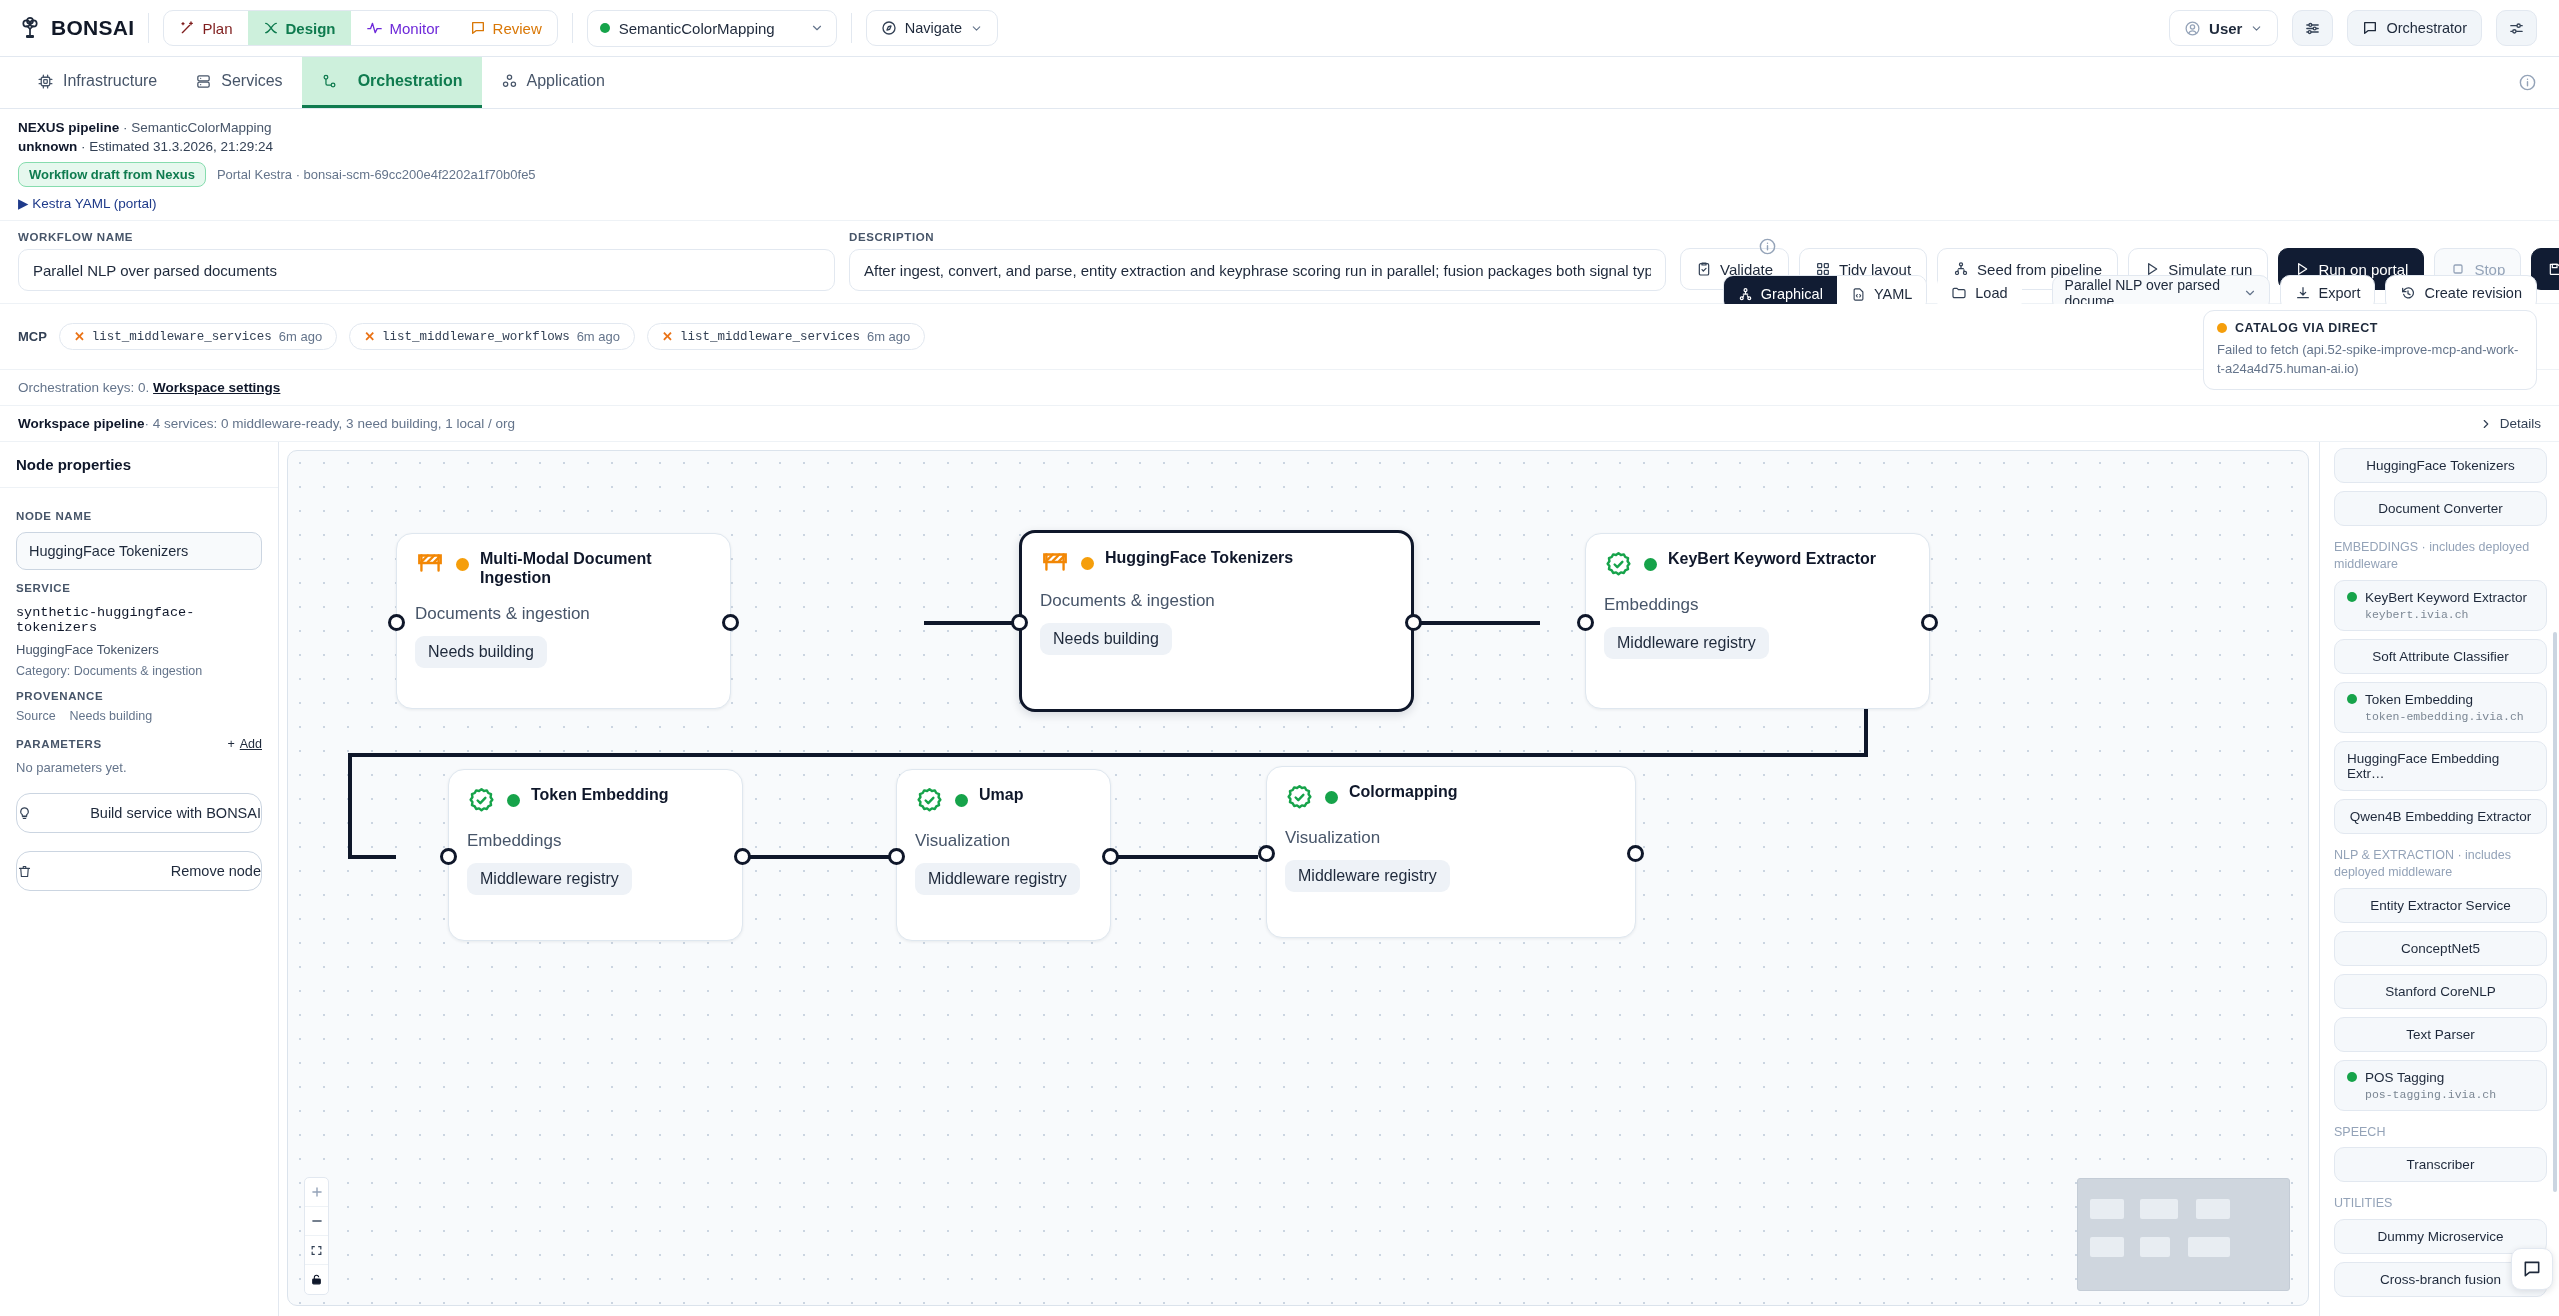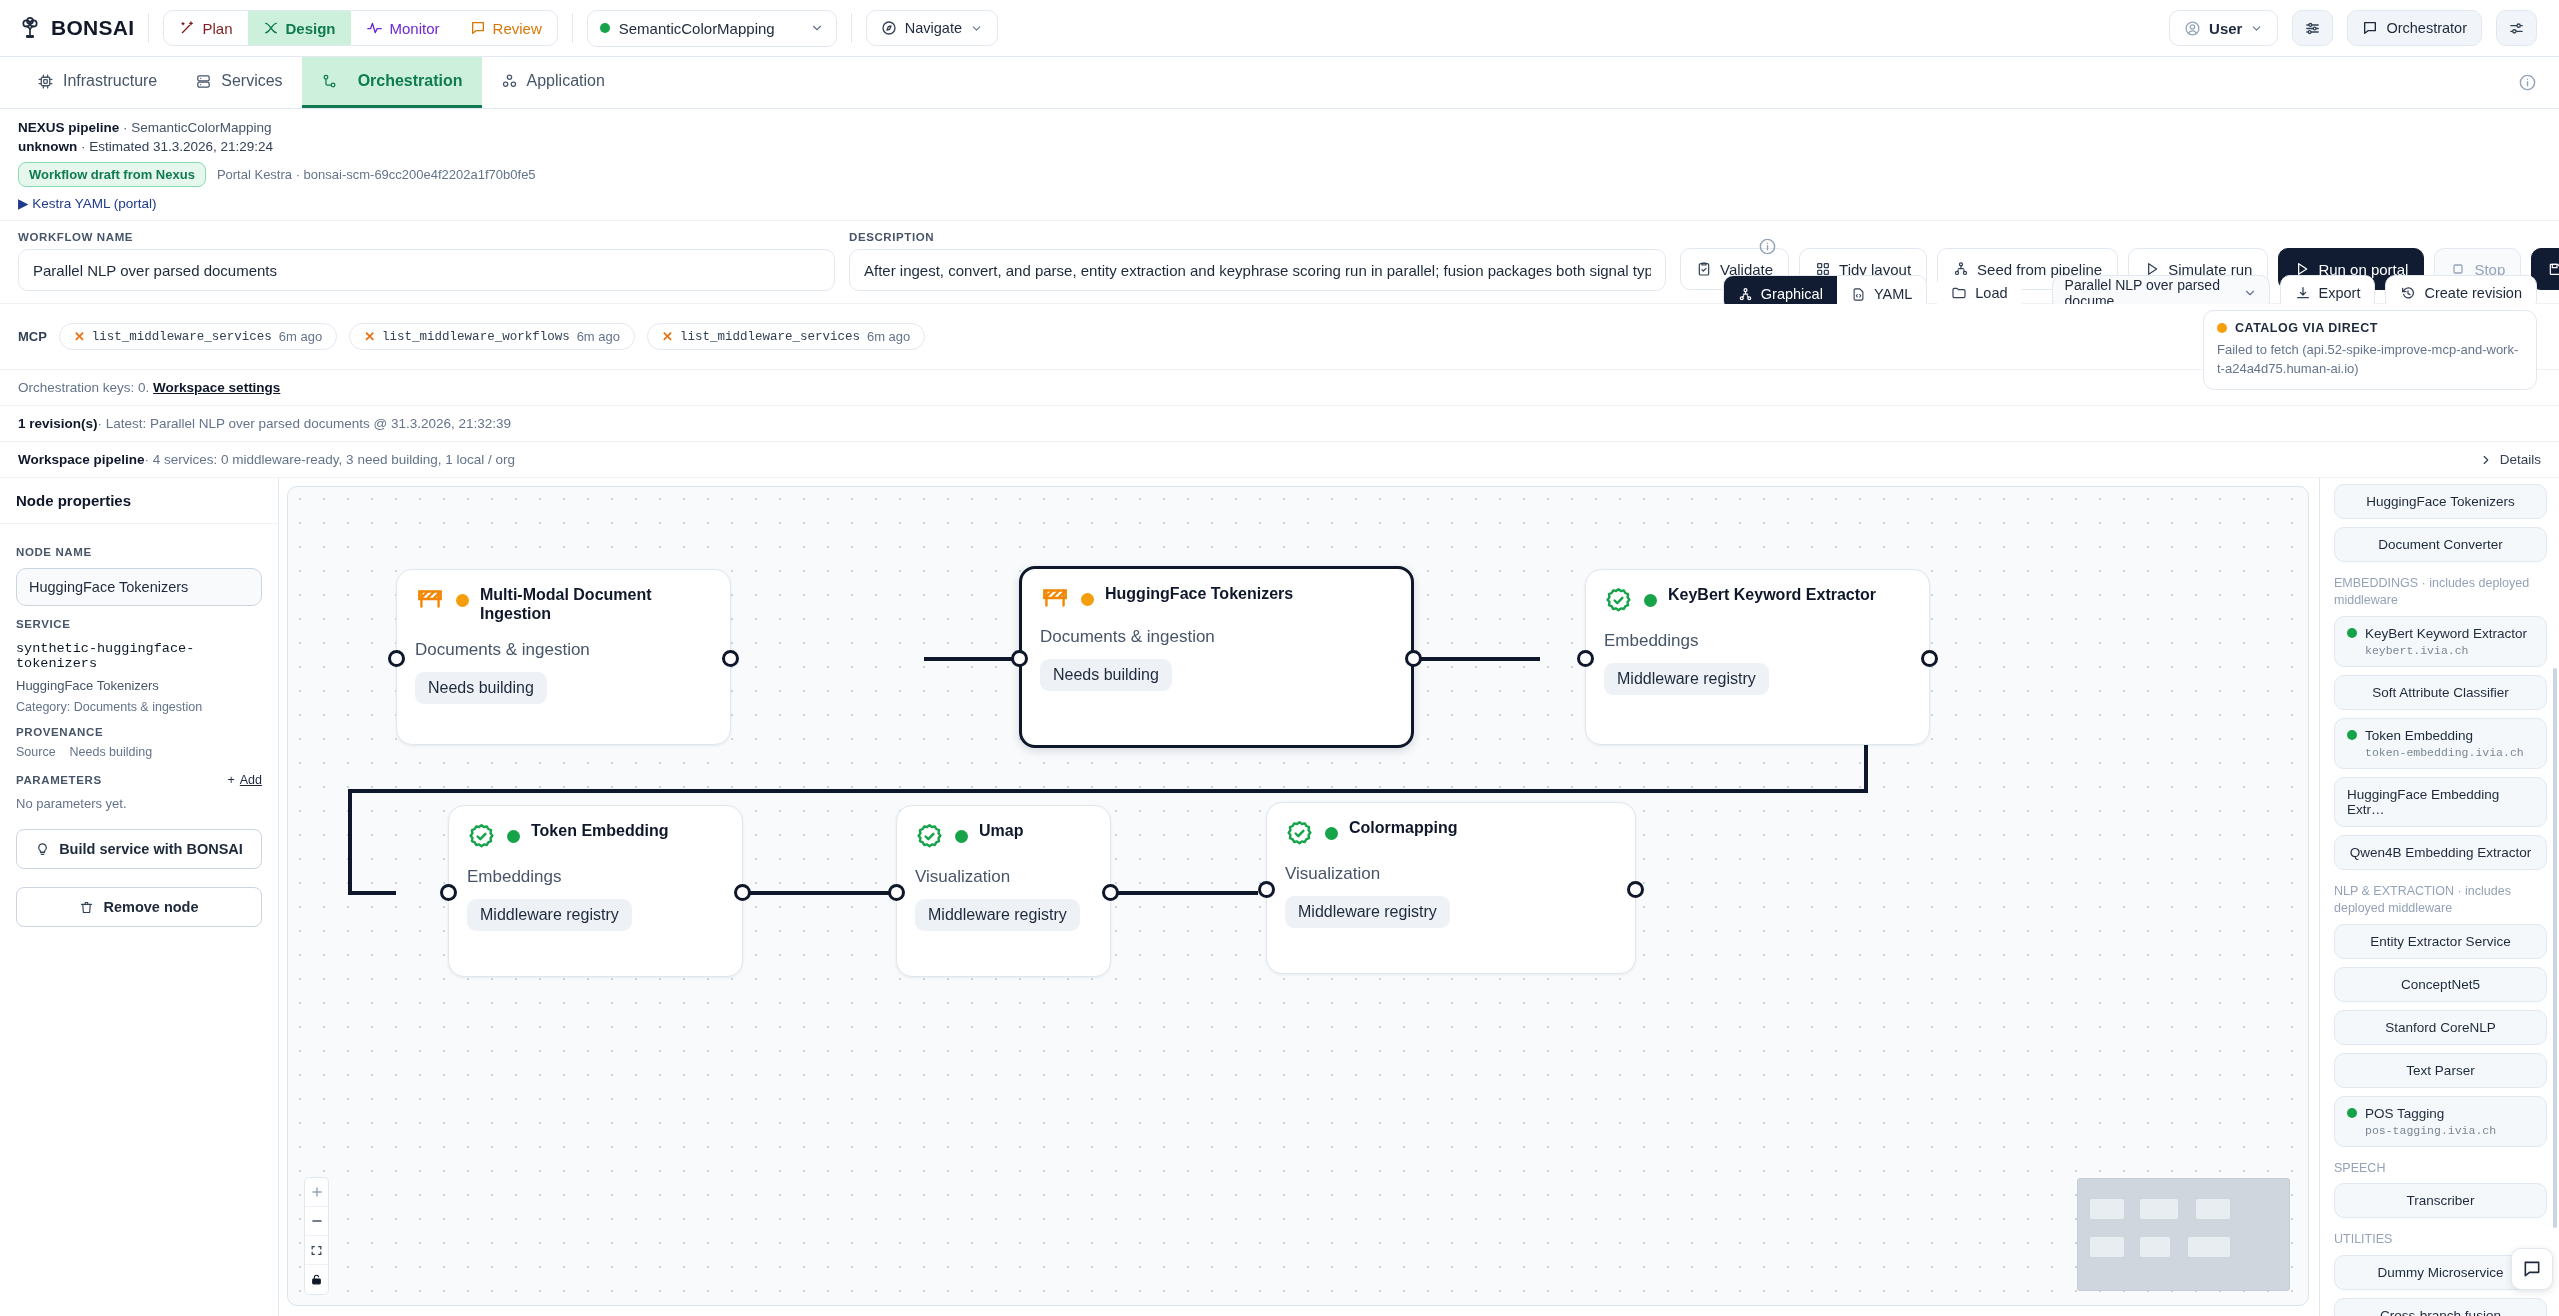--- a/index.html
+++ b/index.html
@@ -155,23 +155,23 @@
   }
   .lp-mono { font-family: "Liberation Mono", monospace; font-size: 13.5px; color: #0f172a; margin-top: 7px; }
   .lp-sub { font-size: 13px; color: #475569; margin-top: 3px; }
   .lp-sub2 { font-size: 12.5px; color: #64748b; margin-top: 3px; }
   .lp-row { display: flex; align-items: center; justify-content: space-between; margin-top: 10px; }
   .lp-add { font-size: 12.5px; color: #1e293b; cursor: pointer; display: inline-flex;
     align-items: center; gap: 5px; }
   .lp-add u { text-decoration: underline; }
   .lp-empty { font-size: 13px; color: #64748b; margin-top: 5px; }
   .lp-btn {
-    margin-top: 14px; height: 40px; width: 100%; border: 1px solid #cbd5e1; border-radius: 8px;
-    background: #fff; display: flex; align-items: center; justify-content: center; gap: 9px;
-    font-size: 14.5px; color: #1e293b; cursor: pointer; font-family: inherit; font-weight: bold;
+    margin-top: 14px; height: 40px; width: 100%; border: 1px solid #cbd5e1; border-radius: 14px;
+    background: #fff; display: flex; align-items: center; justify-content: space-between; gap: 9px;
+    font-size: 14.5px; color: #1e293b; cursor: pointer; font-family: inherit;
   }
 
   
   .canvaswrap { flex: 1 1 auto; position: relative; padding: 8px 10px 10px 8px; min-width: 0; }
   .canvas {
     position: relative; width: 100%; height: 100%; border: 1px solid #dbe3ec; border-radius: 10px;
     background-color: #f8fafc;
     background-image: radial-gradient(#cbd5e1 1.2px, transparent 1.2px);
     background-size: 24px 24px; overflow: hidden;
   }
@@ -599,24 +599,20 @@
         <span>CATALOG VIA DIRECT</span>
       </div>
       <div class="msg">Failed to fetch (api.52-spike-improve-mcp-and-work-t-a24a4d75.human-ai.io)</div>
     </div>
   </div>
 
   <div class="strip">
     <span class="muted">Orchestration keys: 0.</span>
     <span>&nbsp;</span>
     <a>Workspace settings</a>
-  </div>
-  <div class="strip">
-    <b>1 revision(s)</b>
-    <span class="muted"> ·  Latest: Parallel NLP over parsed documents @ 31.3.2026, 21:32:39</span>
   </div>
   <div class="strip">
     <b>Workspace pipeline</b>
     <span class="muted"> · 4 services: 0 middleware-ready, 3 need building, 1 local / org</span>
     <span class="details-btn">
       <span>
         <svg width="14" height="14" viewBox="0 0 24 24" fill="none" stroke="#334155" stroke-width="2" stroke-linecap="round" stroke-linejoin="round">
             <path d="M9 6l6 6-6 6"></path>
           </svg>
       </span>

